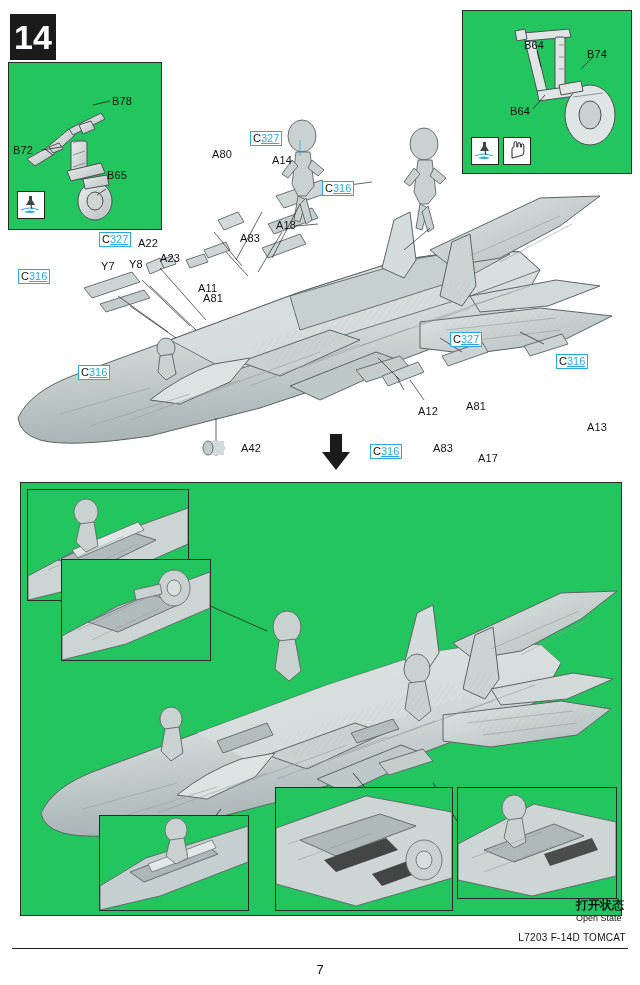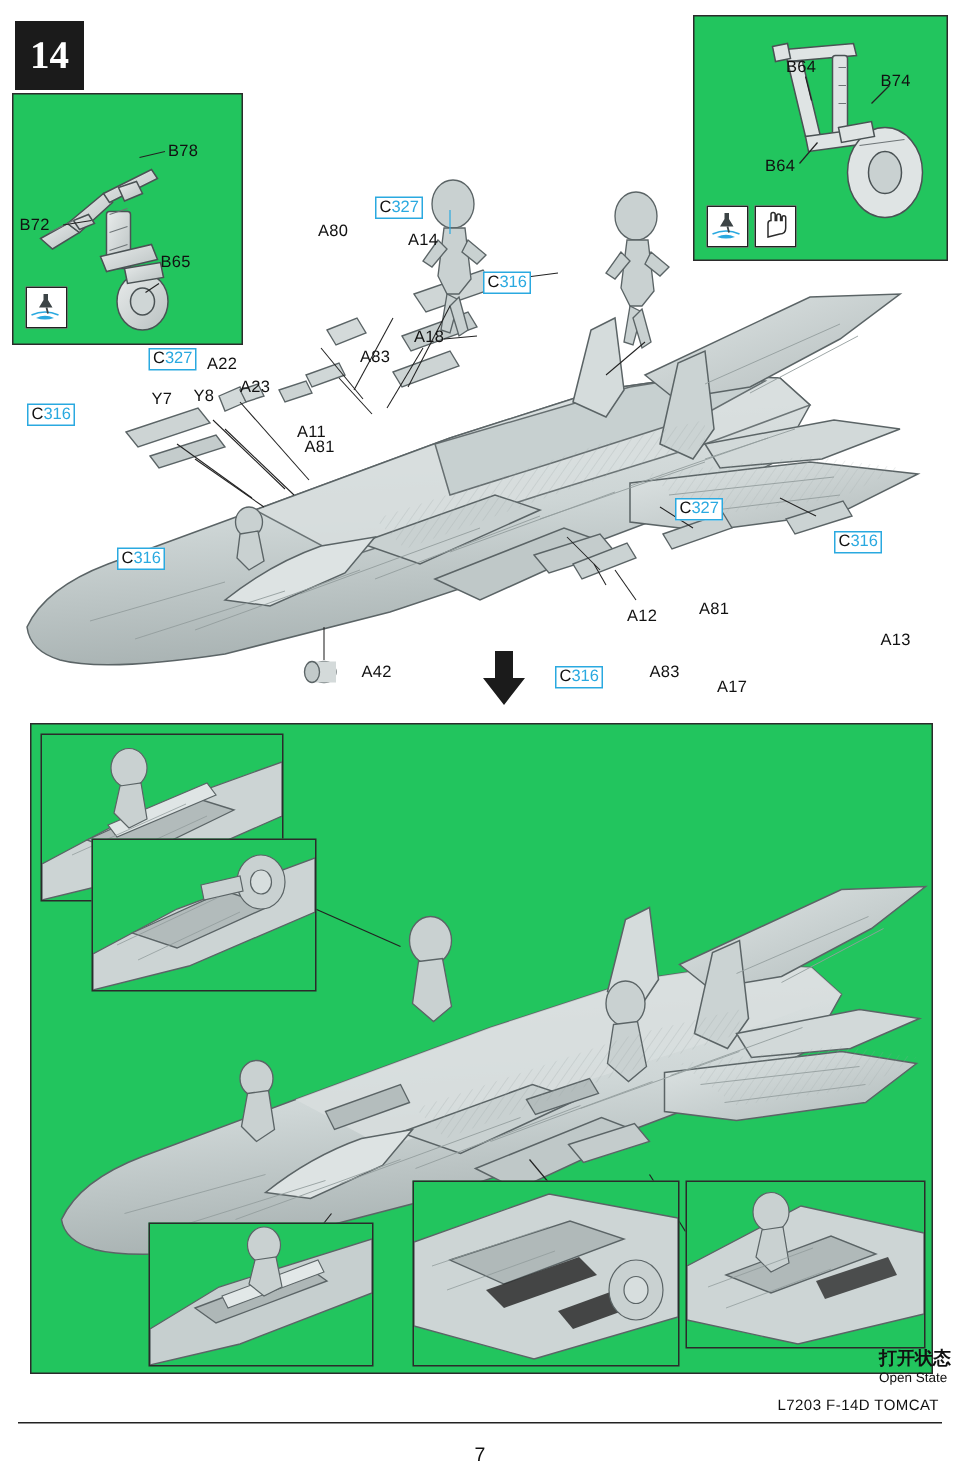--- a/index.html
+++ b/index.html
@@ -35,39 +35,39 @@
   .cbox {
     position: absolute;
     font-size: 11px;
     line-height: 13px;
     border: 1px solid #2aa9e0;
     color: #111;
     background: #ffffff;
     padding: 0 2px 0 2px;
     white-space: nowrap;
   }
-  .cbox .cnum { color: #2aa9e0; }
+  .cbox .cnum { color: #2aa9e0; text-decoration: underline; }
 
   
   #step-badge {
     position: absolute;
     left: 10px; top: 14px;
     width: 42px; height: 42px;
     background: #1b1b1b;
     border: 2px solid #1b1b1b;
     display: flex;
     align-items: center;
     justify-content: center;
   }
   #step-badge .num {
     color: #ffffff;
-    font-size: 26px;
+    font-size: 34px;
     font-weight: bold;
     line-height: 26px;
-    font-family: Liberation Serif, serif;
+    font-family: Liberation Sans, sans-serif;
   }
 
   
   .panel { position: absolute; border: 1px solid #2b2b2b; background: #22c55e; overflow: hidden; }
 
   
   .icon-badge {
     position: absolute;
     width: 26px; height: 26px;
     border: 1px solid #222;
@@ -96,21 +96,21 @@
   }
   #kit-code {
     position: absolute;
     right: 14px; bottom: 42px;
     font-size: 10px;
     color: #111;
     letter-spacing: 0.3px;
   }
   #open-state {
     position: absolute;
-    right: 6px; bottom: 60px;
+    right: 16px; bottom: 60px;
     text-align: left;
     font-size: 11px;
     color: #111;
     line-height: 13px;
   }
   #open-state .cn { font-weight: bold; font-size: 12px; }
   #open-state .en { font-size: 9px; }
 </style>
 </head>
 <body>

